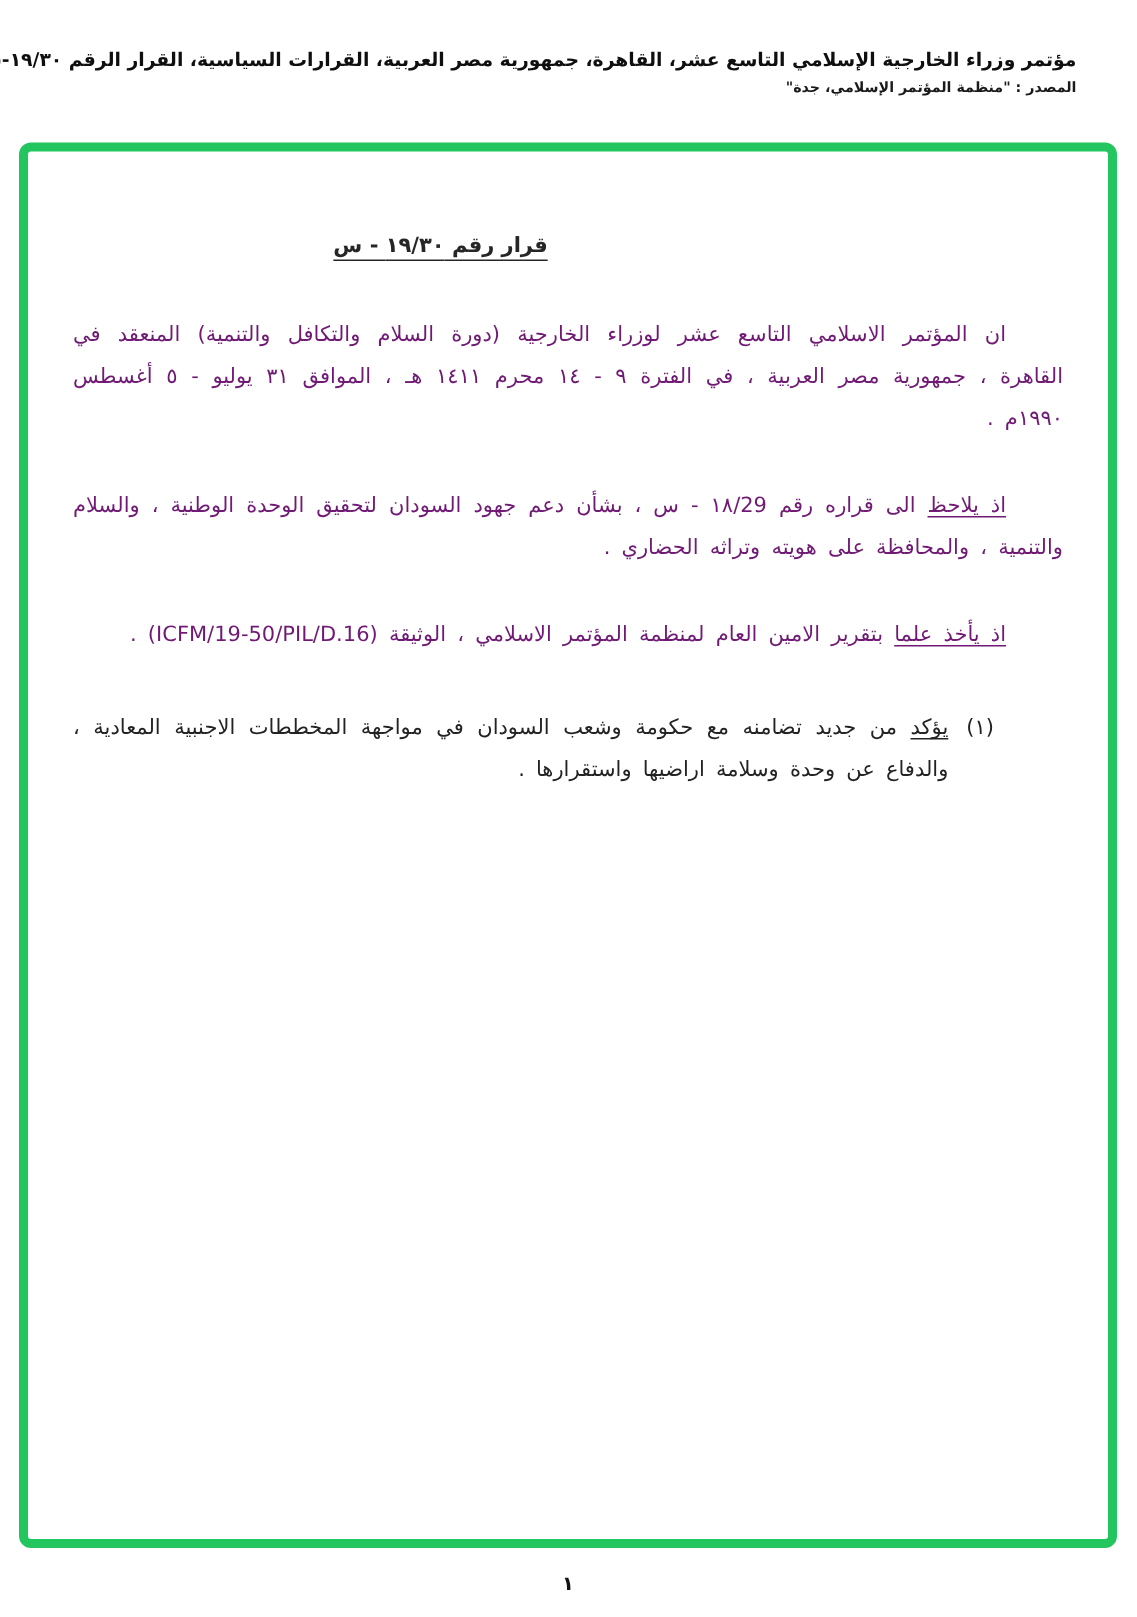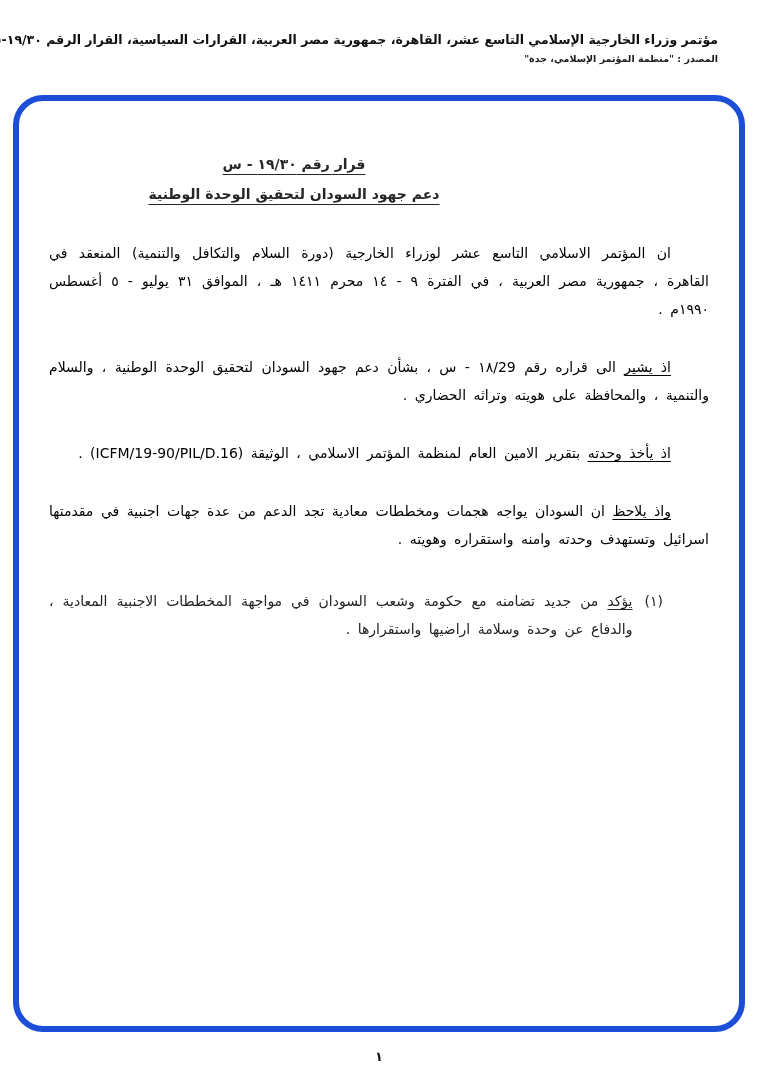--- a/index.html
+++ b/index.html
@@ -22,22 +22,22 @@
   }
   .header-line2 {
     font-size: 9.5px;
     font-weight: bold;
     color: #1a1a1a;
     margin-top: 6px;
   }
   .green-frame {
     position: absolute;
     top: 95px; left: 13px; right: 13px; bottom: 46px;
-    border: 6px solid #1d4ed8;
-    border-radius: 30px;
+    border: 6px solid #22c55e;
+    border-radius: 8px;
     overflow: hidden;
     background: #ffffff;
   }
   .scan-content { padding: 38px 30px 0 30px; }
   .title-block {
     width: 350px;
     margin: 10px 240px 0 0;
     text-align: center;
     font-size: 14px;
     font-weight: bold;
@@ -49,21 +49,21 @@
     text-underline-offset: 5px;
     text-decoration-thickness: 1px;
   }
   .para {
     font-size: 14px;
     line-height: 28px;
     text-align: justify;
     text-indent: 38px;
     margin: 30px 0 0 0;
     word-spacing: 3px;
-    color: #000000;
+    color: #701a75;
   }
   .lead { text-decoration: underline; text-underline-offset: 3px; }
   .list-item {
     display: flex;
     gap: 12px;
     margin-top: 34px;
     padding-right: 46px;
     font-size: 14px;
     line-height: 28px;
     color: #232323;
@@ -87,31 +87,29 @@
   <header class="top-header">
     <div class="header-line1">مؤتمر وزراء الخارجية الإسلامي التاسع عشر، القاهرة، جمهورية مصر العربية، القرارات السياسية، القرار الرقم ١٩/٣٠-س</div>
     <div class="header-line2">المصدر :  "منظمة المؤتمر الإسلامي، جدة"</div>
   </header>
 
   <div class="green-frame">
     <div class="scan-content">
 
       <div class="title-block">
         <div class="title-line">قرار رقم ١٩/٣٠ - س</div>
-        <div class="title-line">دعم جهود السودان لتحقيق الوحدة الوطنية</div>
       </div>
 
       <p class="para"><span class="lead"></span> <span>ان المؤتمر الاسلامي التاسع عشر لوزراء الخارجية (دورة السلام والتكافل والتنمية) المنعقد في القاهرة ، جمهورية مصر العربية ، في الفترة ٩ - ١٤ محرم ١٤١١ هـ ، الموافق ٣١ يوليو - ٥ أغسطس ١٩٩٠م .</span></p>
 
-      <p class="para"><span class="lead">اذ يشير</span> <span>الى قراره رقم ١٨/29 - س ، بشأن دعم جهود السودان لتحقيق الوحدة الوطنية ، والسلام والتنمية ، والمحافظة على هويته وتراثه الحضاري .</span></p>
+      <p class="para"><span class="lead">اذ يلاحظ</span> <span>الى قراره رقم ١٨/29 - س ، بشأن دعم جهود السودان لتحقيق الوحدة الوطنية ، والسلام والتنمية ، والمحافظة على هويته وتراثه الحضاري .</span></p>
 
-      <p class="para"><span class="lead">اذ يأخذ وحدته</span> <span>بتقرير الامين العام لمنظمة المؤتمر الاسلامي ، الوثيقة (ICFM/19-90/PIL/D.16) .</span></p>
+      <p class="para"><span class="lead">اذ يأخذ علما</span> <span>بتقرير الامين العام لمنظمة المؤتمر الاسلامي ، الوثيقة (ICFM/19-50/PIL/D.16) .</span></p>
 
 
-      <p class="para"><span class="lead">واذ يلاحظ</span> <span>ان السودان يواجه هجمات ومخططات معادية تجد الدعم من عدة جهات اجنبية في مقدمتها اسرائيل وتستهدف وحدته وامنه واستقراره وهويته .</span></p>
 
       <div class="list-item">
         <span class="item-number">(١)</span>
         <span class="item-text"><span class="lead">يؤكد</span> <span>من جديد تضامنه مع حكومة وشعب السودان في مواجهة المخططات الاجنبية المعادية ، والدفاع عن وحدة وسلامة اراضيها واستقرارها .</span></span>
       </div>
 
     </div>
   </div>
 
   <footer class="page-footer">

